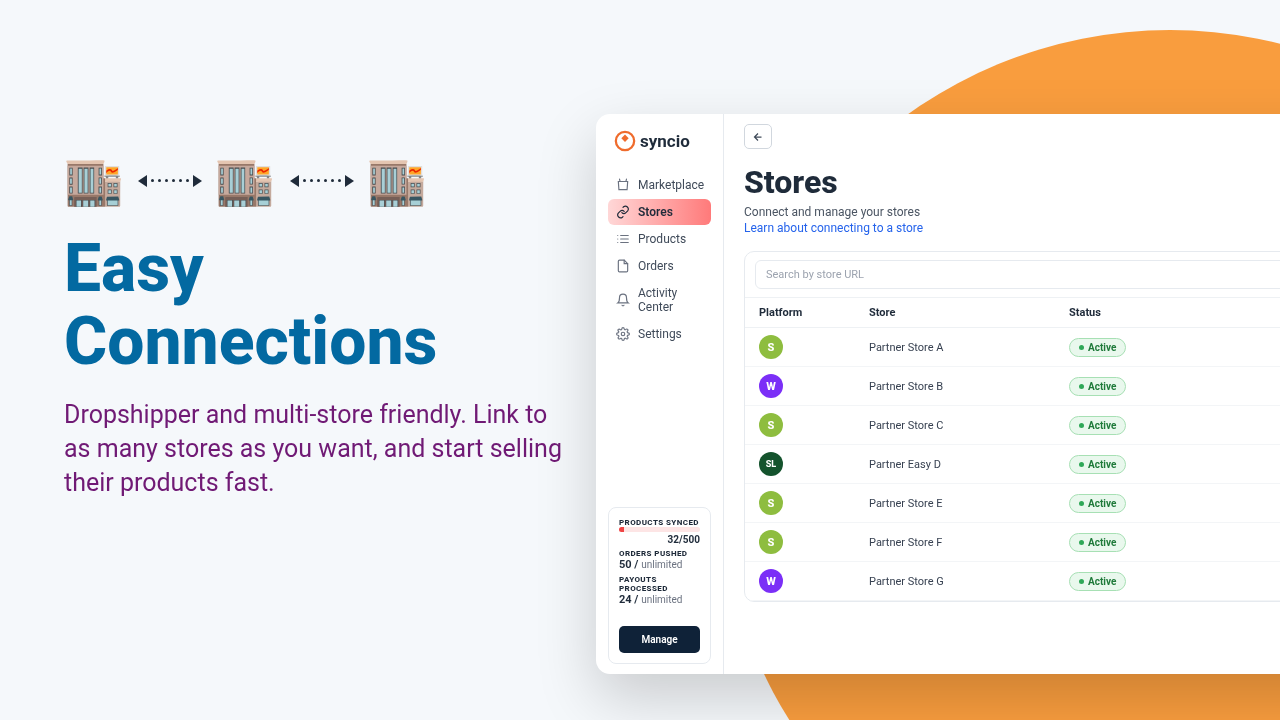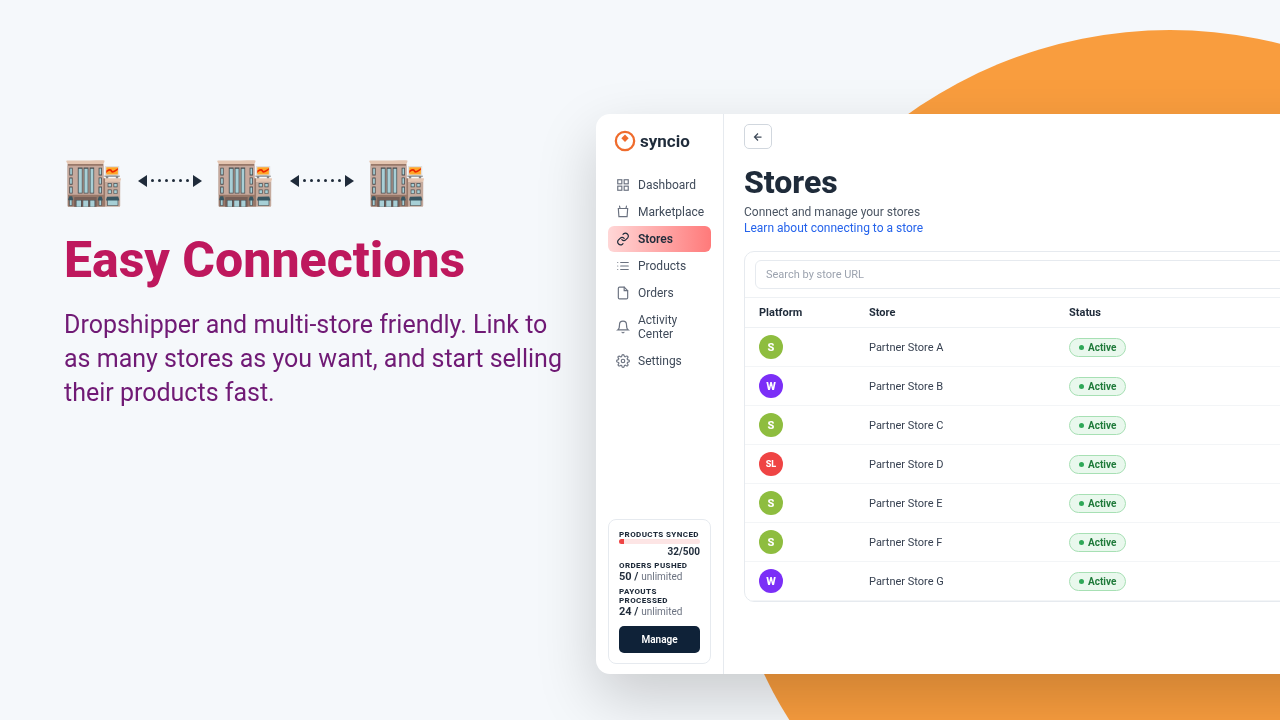--- a/index.html
+++ b/index.html
@@ -6,57 +6,57 @@
 body{width:1280px;height:720px;background:#f5f8fb;position:relative;overflow:hidden}
 .orange-blob{position:absolute;width:900px;height:900px;background:#f99d3e;border-radius:50%;right:-340px;top:30px;z-index:0}
 .marketing{position:absolute;left:64px;top:152px;width:510px;z-index:1}
 .stores-row{display:flex;align-items:center;gap:14px;margin-bottom:24px}
 .store-emoji{font-size:48px}
 .dots{display:flex;align-items:center;gap:4px}
 .dot{width:3px;height:3px;background:#1f2b3a;border-radius:50%}
 .tri{width:0;height:0;border-top:6px solid transparent;border-bottom:6px solid transparent}
 .tri-left{border-right:9px solid #1f2b3a}
 .tri-right{border-left:9px solid #1f2b3a}
-.mk-title{font-size:50px;font-weight:800;color:#be185d;margin-bottom:20px;line-height:1.1}
+.mk-title{font-size:66px;font-weight:800;color:#0369a1;margin-bottom:20px;line-height:1.1}
 .mk-body{font-size:25px;color:#701a75;line-height:1.36}
 .app{position:absolute;left:596px;top:114px;width:800px;height:560px;background:#fff;border-radius:14px;box-shadow:0 24px 60px rgba(0,0,0,0.18);z-index:2;display:flex;overflow:hidden}
 .sidebar{width:128px;border-right:1px solid #e6eaef;display:flex;flex-direction:column;padding:10px 12px}
 .logo-row{display:flex;align-items:center;gap:4px;padding:6px 6px 14px 6px}
 .logo-icon{width:22px;height:22px}
 .logo-text{font-size:17px;font-weight:700;color:#1f2b3a}
 .nav{display:flex;flex-direction:column;gap:1px;margin-top:6px}
 .nav-item{display:flex;align-items:center;gap:8px;padding:6px 8px;font-size:12px;color:#404b5a;border-radius:6px;cursor:pointer}
 .nav-item .icon{width:14px;height:14px;color:#6b7280;flex-shrink:0}
 .nav-item.active{background:linear-gradient(90deg,#ffd7d7 0%,#ff7a7a 100%);color:#1f2b3a;font-weight:600}
 .nav-item.active .icon{color:#1f2b3a}
 .usage-card{margin-top:auto;border:1px solid #e6eaef;border-radius:8px;padding:10px;display:flex;flex-direction:column;gap:4px}
 .usage-label{font-size:8px;font-weight:800;color:#1f2b3a;letter-spacing:.4px}
 .progress{width:100%;height:5px;background:#fde5e5;border-radius:3px;position:relative;overflow:hidden}
 .progress-fill{position:absolute;left:0;top:0;height:100%;background:#ef4444;width:6%}
 .progress-val{font-size:10px;font-weight:700;color:#1f2b3a;text-align:right;margin-top:2px}
 .metric{font-size:11px;font-weight:700;color:#1f2b3a}
 .metric .unlim{font-weight:400;color:#6b7280;font-size:10px}
-.manage-btn{width:100%;background:#0f2238;color:#fff;border:none;border-radius:5px;padding:8px 0;font-size:10px;font-weight:600;cursor:pointer;margin-top:4px}
+.manage-btn{width:100%;background:#0f2238;color:#fff;border:none;border-radius:5px;padding:8px 0;font-size:10px;font-weight:600;cursor:pointer;margin-top:16px}
 .main{flex:1;padding:10px 0 0 20px;display:flex;flex-direction:column}
 .back-btn{width:28px;height:25px;border:1px solid #d1d7de;border-radius:5px;display:flex;align-items:center;justify-content:center;color:#404b5a;cursor:pointer;background:#fff}
 .page-title{font-size:32px;font-weight:800;color:#1f2b3a;margin-top:14px}
 .page-sub{font-size:12px;color:#4b5563;margin-top:4px}
 .page-link{font-size:12px;color:#2563eb;text-decoration:none;display:inline-block;margin-top:2px;cursor:pointer}
 .panel{margin-top:16px;border:1px solid #e6eaef;border-radius:10px;overflow:hidden;background:#fff}
 .search-wrap{padding:8px 10px}
 .search-input{width:100%;padding:7px 10px;border:1px solid #e6eaef;border-radius:6px;font-size:11px;color:#6b7280;background:#fff}
 .search-input::placeholder{color:#9ca3af}
 .tbl{width:100%;border-collapse:collapse}
 .tbl th{text-align:left;font-size:11px;font-weight:700;color:#1f2b3a;padding:8px 14px;border-top:1px solid #eef1f4;border-bottom:1px solid #eef1f4}
 .tbl td{padding:7px 14px;font-size:11px;color:#374151;border-bottom:1px solid #f3f5f7;vertical-align:middle}
 .tbl th:last-child{text-align:right}
 .plat-badge{width:24px;height:24px;border-radius:50%;display:flex;align-items:center;justify-content:center;color:#fff;font-size:11px;font-weight:800}
 .plat-s{background:#8ebd3f}
 .plat-w{background:#7b2ff7}
-.plat-sl{background:#ef4444;font-size:9px}
+.plat-sl{background:#14532d;font-size:9px}
 .status-pill{display:inline-flex;align-items:center;gap:4px;border:1px solid #a7e0b4;background:#e9f8ed;color:#1f7a3a;font-size:10px;font-weight:700;padding:3px 9px;border-radius:12px}
 .status-pill::before{content:"";width:5px;height:5px;background:#2fa858;border-radius:50%}
 </style>
 </head>
 <body>
 
 <div class="orange-blob"></div>
 
 <div class="marketing">
   <div class="stores-row">
@@ -91,29 +91,20 @@
 <div class="app">
   <aside class="sidebar">
     <div class="logo-row">
       <svg class="logo-icon" viewBox="0 0 24 24">
           <circle cx="12" cy="12" r="10" fill="none" stroke="#ef6c2d" stroke-width="2.5"></circle>
           <path d="M12 5 L16 9 L12 13 L8 9 Z" fill="#ef6c2d"></path>
         </svg>
       <span class="logo-text">syncio</span>
     </div>
     <nav class="nav" id="nav">
-        <div class="nav-item">
-          <svg class="icon" viewBox="0 0 24 24" fill="none" stroke="currentColor" stroke-width="2" stroke-linecap="round">
-            <rect x="3" y="3" width="7" height="7"></rect>
-            <rect x="14" y="3" width="7" height="7"></rect>
-            <rect x="3" y="14" width="7" height="7"></rect>
-            <rect x="14" y="14" width="7" height="7"></rect>
-          </svg>
-          <span>Dashboard</span>
-        </div>
         <div class="nav-item">
           <svg class="icon" viewBox="0 0 24 24" fill="none" stroke="currentColor" stroke-width="2" stroke-linecap="round">
             <path d="M6 2l1 4h10l1-4M4 6h16l-1 14H5z"></path>
           </svg>
           <span>Marketplace</span>
         </div>
         <div class="nav-item active">
           <svg class="icon" viewBox="0 0 24 24" fill="none" stroke="currentColor" stroke-width="2" stroke-linecap="round">
             <path d="M10 13a5 5 0 007 0l3-3a5 5 0 00-7-7l-1 1"></path>
             <path d="M14 11a5 5 0 00-7 0l-3 3a5 5 0 007 7l1-1"></path>
@@ -219,21 +210,21 @@
                 <div class="plat-badge plat-s">S</div>
               </td>
               <td style="width:200px">Partner Store C</td>
               <td><span class="status-pill">Active</span></td>
               <td></td>
             </tr>
             <tr>
               <td style="width:110px">
                 <div class="plat-badge plat-sl">SL</div>
               </td>
-              <td style="width:200px">Partner Store D</td>
+              <td style="width:200px">Partner Easy D</td>
               <td><span class="status-pill">Active</span></td>
               <td></td>
             </tr>
             <tr>
               <td style="width:110px">
                 <div class="plat-badge plat-s">S</div>
               </td>
               <td style="width:200px">Partner Store E</td>
               <td><span class="status-pill">Active</span></td>
               <td></td>

